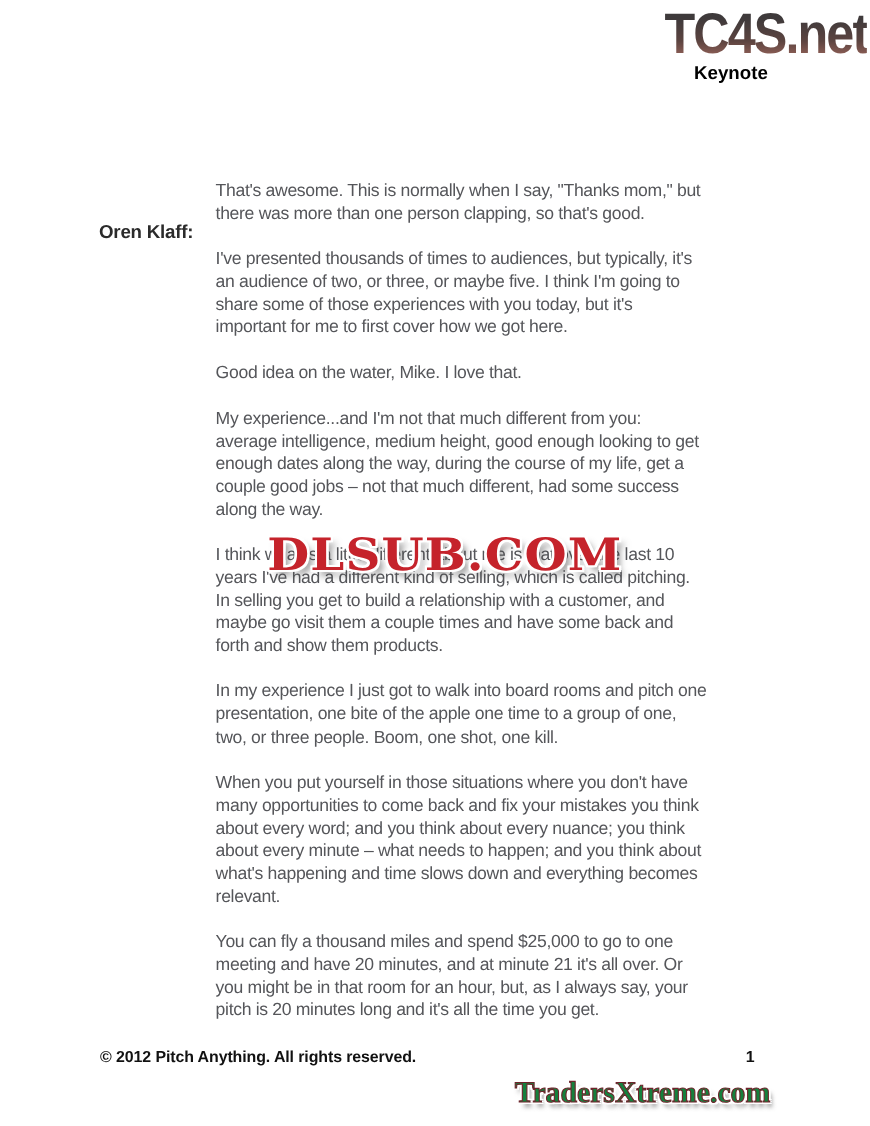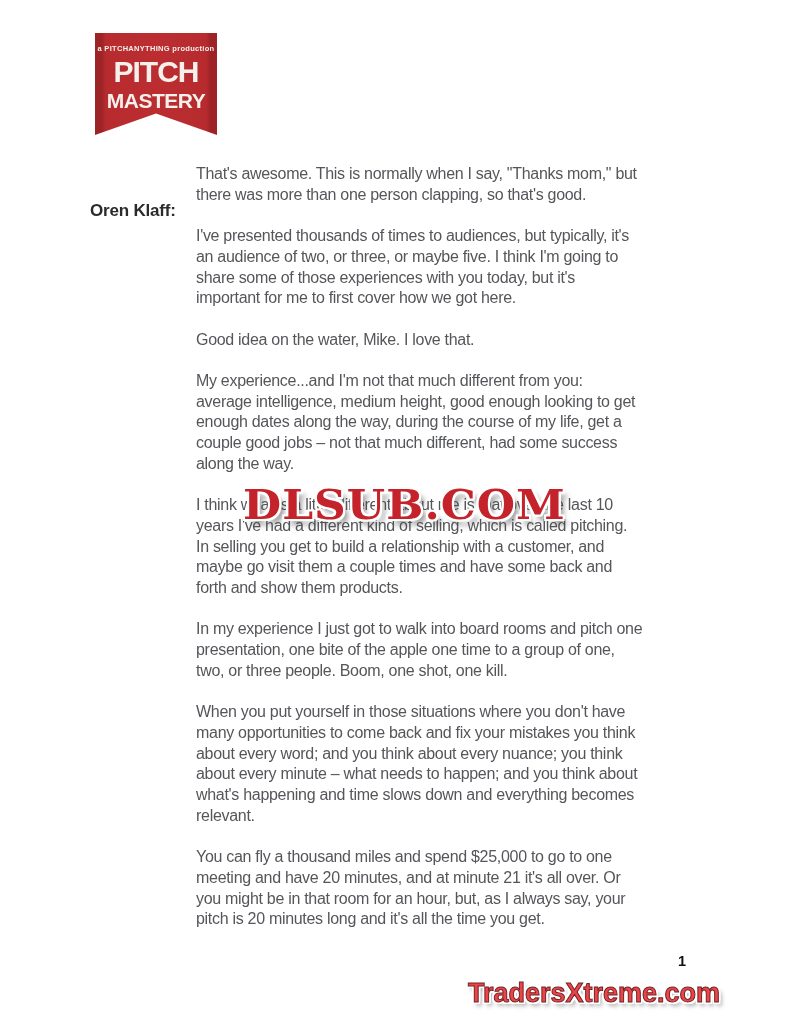--- a/index.html
+++ b/index.html
@@ -138,45 +138,44 @@
     left: 678px; top: 953px;
     font-size: 14.5px;
     font-weight: bold;
     color: #111111;
   }
 
   
   .traders {
     position: absolute;
     left: 468px; top: 980px;
-    font-family: Liberation Sans, sans-serif;
+    font-family: Liberation Serif, serif;
     font-weight: bold;
     font-size: 27px;
     line-height: 1.0;
-    color: #ef4444;
+    color: #15803d;
     -webkit-text-stroke: 1px #6d242b;
     text-shadow:
       -2px -2px 0 #ffffff, 2px -2px 0 #ffffff,
       -2px 2px 0 #ffffff, 2px 2px 0 #ffffff,
       0 -2px 0 #ffffff, 0 2px 0 #ffffff,
       -2px 0 0 #ffffff, 2px 0 0 #ffffff,
       3px 4px 4px rgba(90, 90, 90, 0.6);
   }
 </style>
 </head>
 <body>
 
 <div class="page">
 
-  <div class="logo-ribbon">
-    <div class="logo-tagline">a PITCHANYTHING production</div>
-    <div class="logo-title">PITCH</div>
-    <div class="logo-subtitle">MASTERY</div>
+
+  <div class="site-block">
+    <div class="tc4s">TC4S.net</div>
+    <div class="keynote">Keynote</div>
   </div>
-
 
   <div class="speaker">Oren Klaff:</div>
 
   <div class="paragraphs">
     <p>That's awesome. This is normally when I say, "Thanks mom," but
 there was more than one person clapping, so that's good.</p>
     <p>I've presented thousands of times to audiences, but typically, it's
 an audience of two, or three, or maybe five. I think I'm going to
 share some of those experiences with you today, but it's
 important for me to first cover how we got here.</p>
@@ -201,17 +200,18 @@
 what's happening and time slows down and everything becomes
 relevant.</p>
     <p>You can fly a thousand miles and spend $25,000 to go to one
 meeting and have 20 minutes, and at minute 21 it's all over. Or
 you might be in that room for an hour, but, as I always say, your
 pitch is 20 minutes long and it's all the time you get.</p>
   </div>
 
   <div class="dlsub">DLSUB.COM</div>
 
+  <div class="copyright">© 2012 Pitch Anything. All rights reserved.</div>
   <div class="page-num">1</div>
 
   <div class="traders">TradersXtreme.com</div>
 
 </div>
 
 </body></html>

